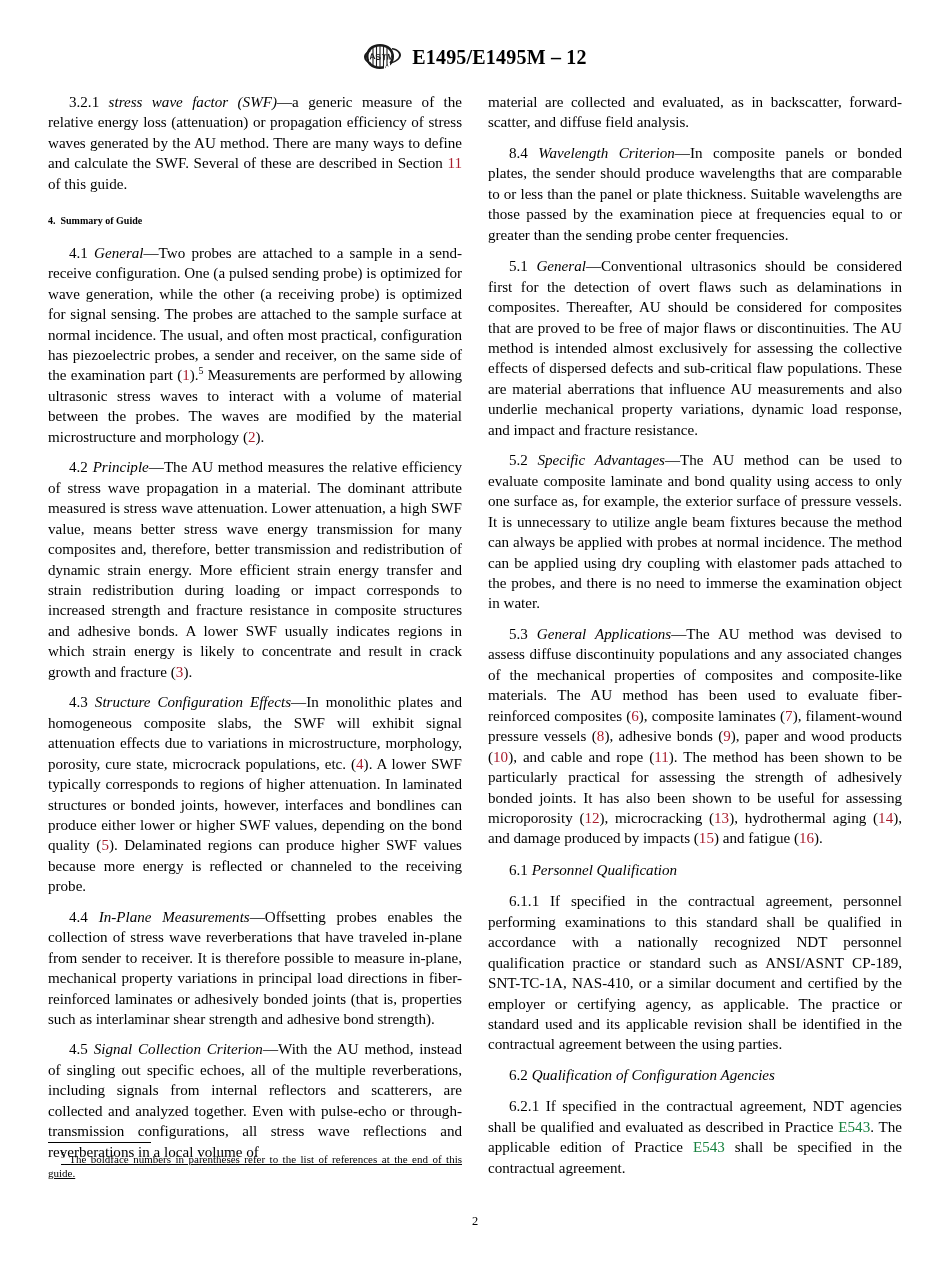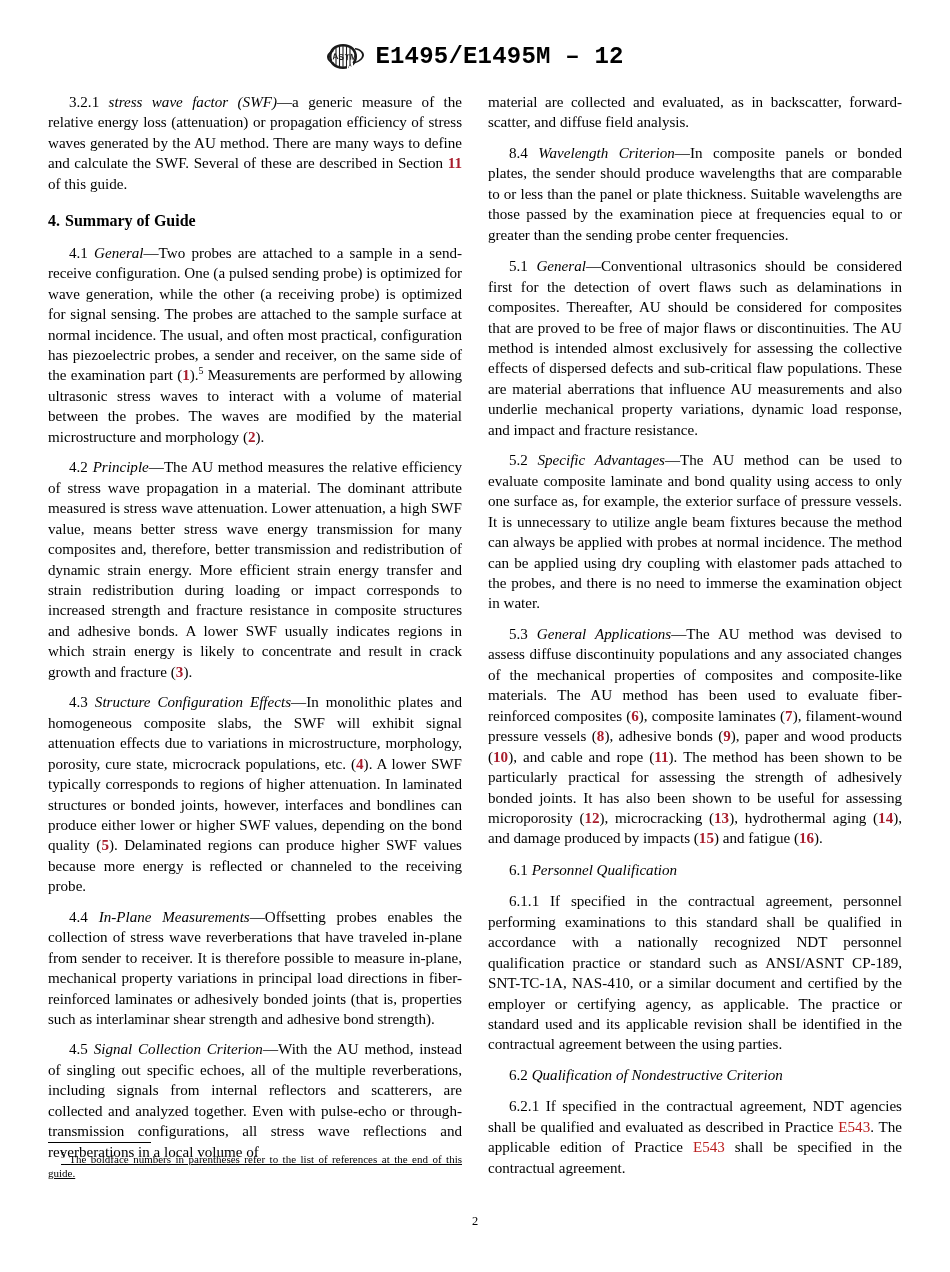--- a/index.html
+++ b/index.html
@@ -35,23 +35,23 @@
     justify-content: center;
     gap: 9px;
   }
   .astm-logo {
     width: 40px;
     height: 29px;
     display: block;
     flex: 0 0 auto;
   }
   .header-title {
-    font-family: Liberation Mono, monospace;
+    font-family: Liberation Serif, serif;
     font-weight: bold;
-    font-size: 24px;
+    font-size: 20px;
     letter-spacing: 0.2px;
     line-height: 1;
     white-space: nowrap;
   }
 
   
   .columns {
     position: absolute;
     top: 92px;
     left: 48px;
@@ -75,39 +75,39 @@
     font-size: 15.1px;
     line-height: 20.45px;
     text-align: justify;
     text-justify: inter-word;
     hyphens: none;
   }
   .indent {
     text-indent: 21px;
   }
   .sec-head {
-    font-size: 16px;
+    font-size: 10px;
     font-weight: bold;
     line-height: 20.45px;
     margin-top: 17px;
     margin-bottom: 4px;
     text-align: left;
   }
   .sec-head .num { margin-right: 5px; }
 
   .para + .para { margin-top: 10px; }
   .para.tight   { margin-top: 11px; }
 
   i, .it { font-style: italic; }
   .ref {
     color: #a81d2d;
-    font-weight: bold;
+    font-weight: normal;
   }
   .link {
-    color: #b91c1c;
+    color: #15803d;
     font-weight: normal;
   }
   sup {
     font-size: 0.66em;
     vertical-align: super;
     line-height: 0;
   }
 
   
   .footnote-wrap {
@@ -203,21 +203,21 @@
 
       <p class="body-text para indent"><span>5.2 </span><i>Specific Advantages</i><span>—The AU method can be used to evaluate composite laminate and bond quality using access to only one surface as, for example, the exterior surface of pressure vessels. It is unnecessary to utilize angle beam fixtures because the method can always be applied with probes at normal incidence. The method can be applied using dry coupling with elastomer pads attached to the probes, and there is no need to immerse the examination object in water.</span></p>
 
       <p class="body-text para indent"><span>5.3 </span><i>General Applications</i><span>—The AU method was devised to assess diffuse discontinuity populations and any associated changes of the mechanical properties of composites and composite-like materials. The AU method has been used to evaluate fiber-reinforced composites (</span><span class="ref">6</span><span>), composite laminates (</span><span class="ref">7</span><span>), filament-wound pressure vessels (</span><span class="ref">8</span><span>), adhesive bonds (</span><span class="ref">9</span><span>), paper and wood products (</span><span class="ref">10</span><span>), and cable and rope (</span><span class="ref">11</span><span>). The method has been shown to be particularly practical for assessing the strength of adhesively bonded joints. It has also been shown to be useful for assessing microporosity (</span><span class="ref">12</span><span>), microcracking (</span><span class="ref">13</span><span>), hydrothermal aging (</span><span class="ref">14</span><span>), and damage produced by impacts (</span><span class="ref">15</span><span>) and fatigue (</span><span class="ref">16</span><span>).</span></p>
 
 
       <p class="body-text para tight indent"><span>6.1 </span><i>Personnel Qualification</i></p>
 
       <p class="body-text para tight indent">6.1.1 If specified in the contractual agreement, personnel performing examinations to this standard shall be qualified in accordance with a nationally recognized NDT personnel qualification practice or standard such as ANSI/ASNT CP-189, SNT-TC-1A, NAS-410, or a similar document and certified by the employer or certifying agency, as applicable. The practice or standard used and its applicable revision shall be identified in the contractual agreement between the using parties.</p>
 
-      <p class="body-text para indent"><span>6.2 </span><i>Qualification of Nondestructive Criterion</i></p>
+      <p class="body-text para indent"><span>6.2 </span><i>Qualification of Configuration Agencies</i></p>
 
       <p class="body-text para tight indent"><span>6.2.1 If specified in the contractual agreement, NDT agencies shall be qualified and evaluated as described in Practice </span><span class="link">E543</span><span>. The applicable edition of Practice </span><span class="link">E543</span><span> shall be specified in the contractual agreement.</span></p>
 
     </div>
   </div>
 
   <div class="footnote-wrap">
     <div class="footnote-rule"></div>
     <p class="footnote"><sup>5</sup><span> The boldface numbers in parentheses refer to the list of references at the end of this guide.</span></p>
   </div>

